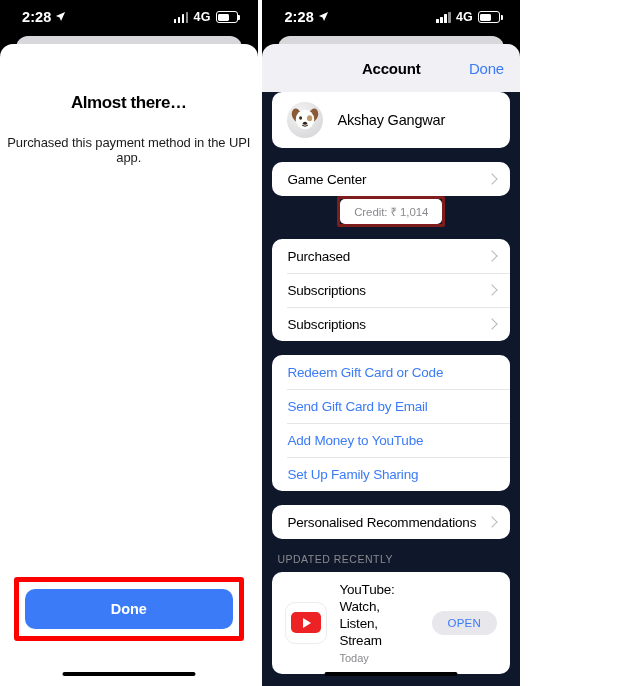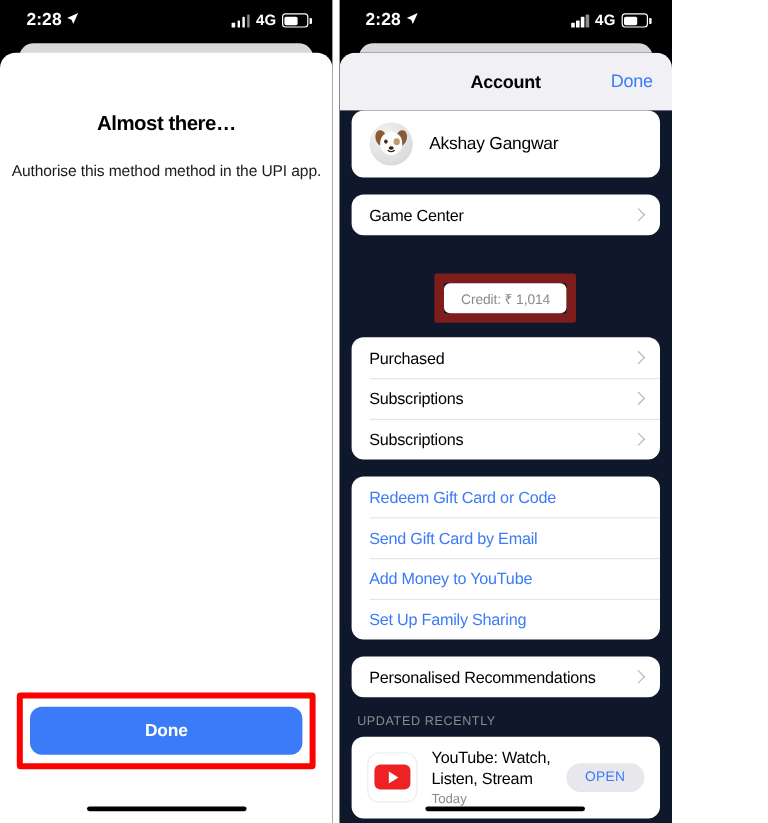--- a/index.html
+++ b/index.html
@@ -1,21 +1,21 @@
 <!DOCTYPE html>
 <html><head>
 <meta charset="utf-8">
 <style>
   * { margin:0; padding:0; box-sizing:border-box; }
   html, body {
     width:640px; height:686px;
     font-family:"Liberation Sans", sans-serif;
     background:#ffffff; overflow:hidden;
   }
-  .screens { display:flex; width:560px; height:686px; }
+  .screens { display:flex; width:520px; height:686px; }
 
   
   .phone { position:relative; width:317px; height:686px; background:#000; overflow:hidden; }
   .phone.right { width:317px; }
   .gap { width:6px; height:686px; background:#ffffff; }
 
   
   .statusbar {
     position:absolute; top:0; left:0; right:0; height:34px;
     display:flex; align-items:center; justify-content:space-between;
@@ -102,21 +102,21 @@
   .profile { display:flex; align-items:center; gap:14px; padding:10px 15px; }
   .avatar {
     width:36px; height:36px; border-radius:50%; flex:none;
     background:radial-gradient(circle at 36% 30%, #f3f3f3 0%, #dcdcde 70%, #cfcfd2 100%);
     position:relative; overflow:hidden;
   }
   .avatar svg { position:absolute; inset:0; }
   .profile-name { font-size:14.5px; color:#000; letter-spacing:-.2px; }
 
   .credit-wrap { display:flex; justify-content:center; margin:-14px 0 12px; }
-  .credit-hl { border:8px solid #7f1d1d; border-radius:2px;margin-top:32px; }
+  .credit-hl { border:3px solid #7f1d1d; border-radius:2px; }
   .credit-pill {
     background:#fff; padding:5px 14px; border-radius:5px;
     font-size:11.5px; color:#8a8a8e; letter-spacing:-.1px; white-space:nowrap;
   }
 
   .section-cap {
     font-size:10.5px; color:#8a8a8e; letter-spacing:.5px;
     padding:0 5px 7px 5px; text-transform:uppercase;
   }
   .app-row { display:flex; align-items:center; gap:12px; padding:10px 13px; }
@@ -169,21 +169,21 @@
         <span class="batt">
             <b></b>
           </span>
       </div>
     </div>
 
     <div class="card-behind"></div>
 
     <div class="sheet white">
       <div class="almost-title">Almost there…</div>
-      <div class="almost-sub">Authorise this method method in the UPI app.</div>
+      <div class="almost-sub">Purchased this payment method in the UPI app.</div>
 
       <div class="done-wrap">
         <div class="hl-red">
           <div class="btn-primary">Done</div>
         </div>
       </div>
     </div>
 
     <div class="home-ind"></div>
   </div>

